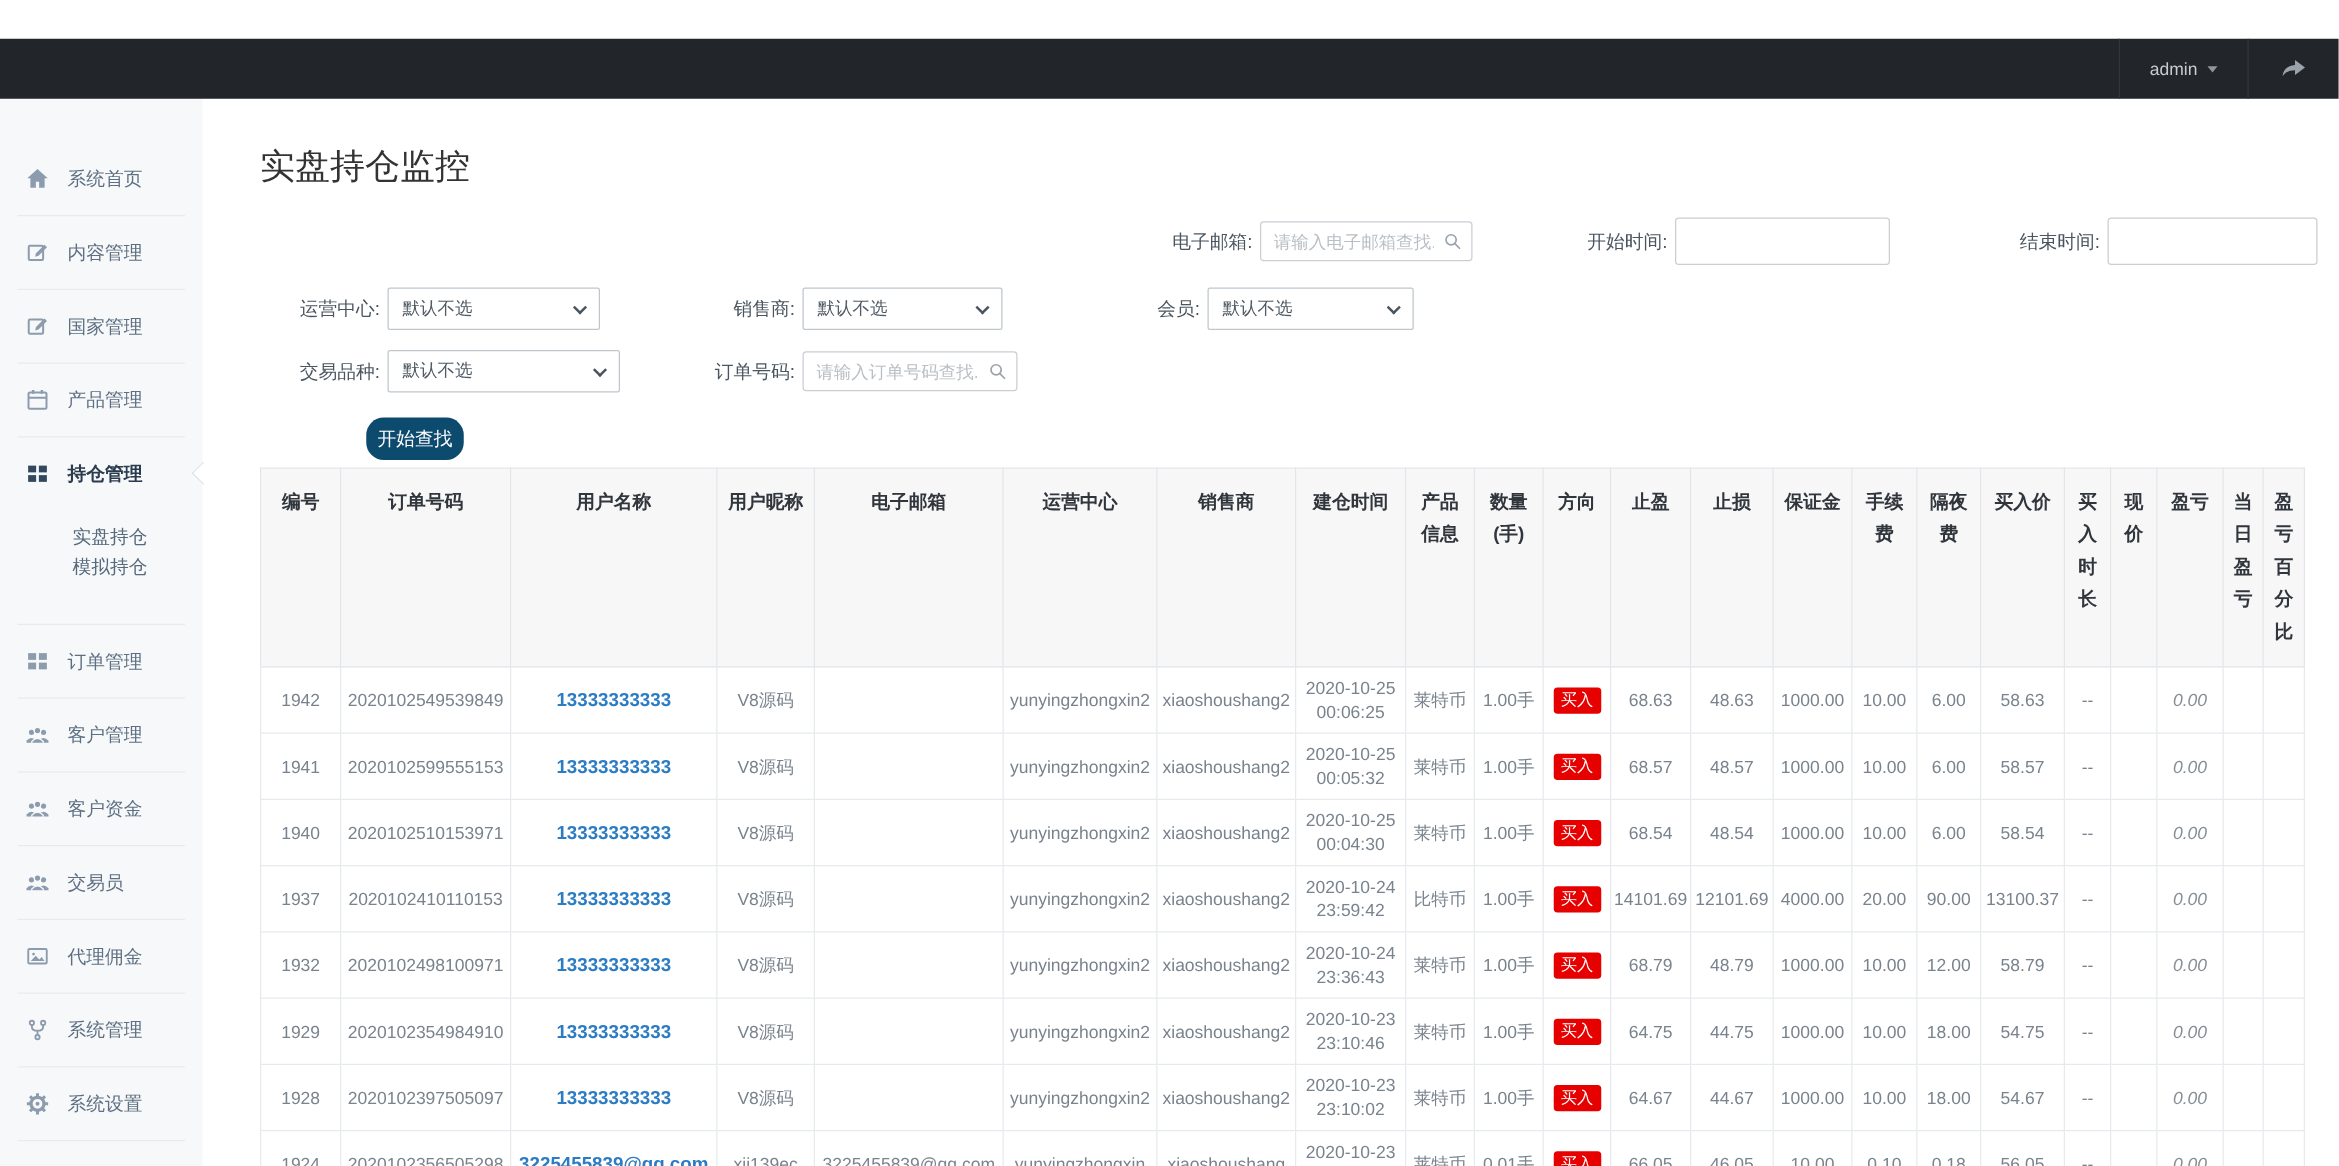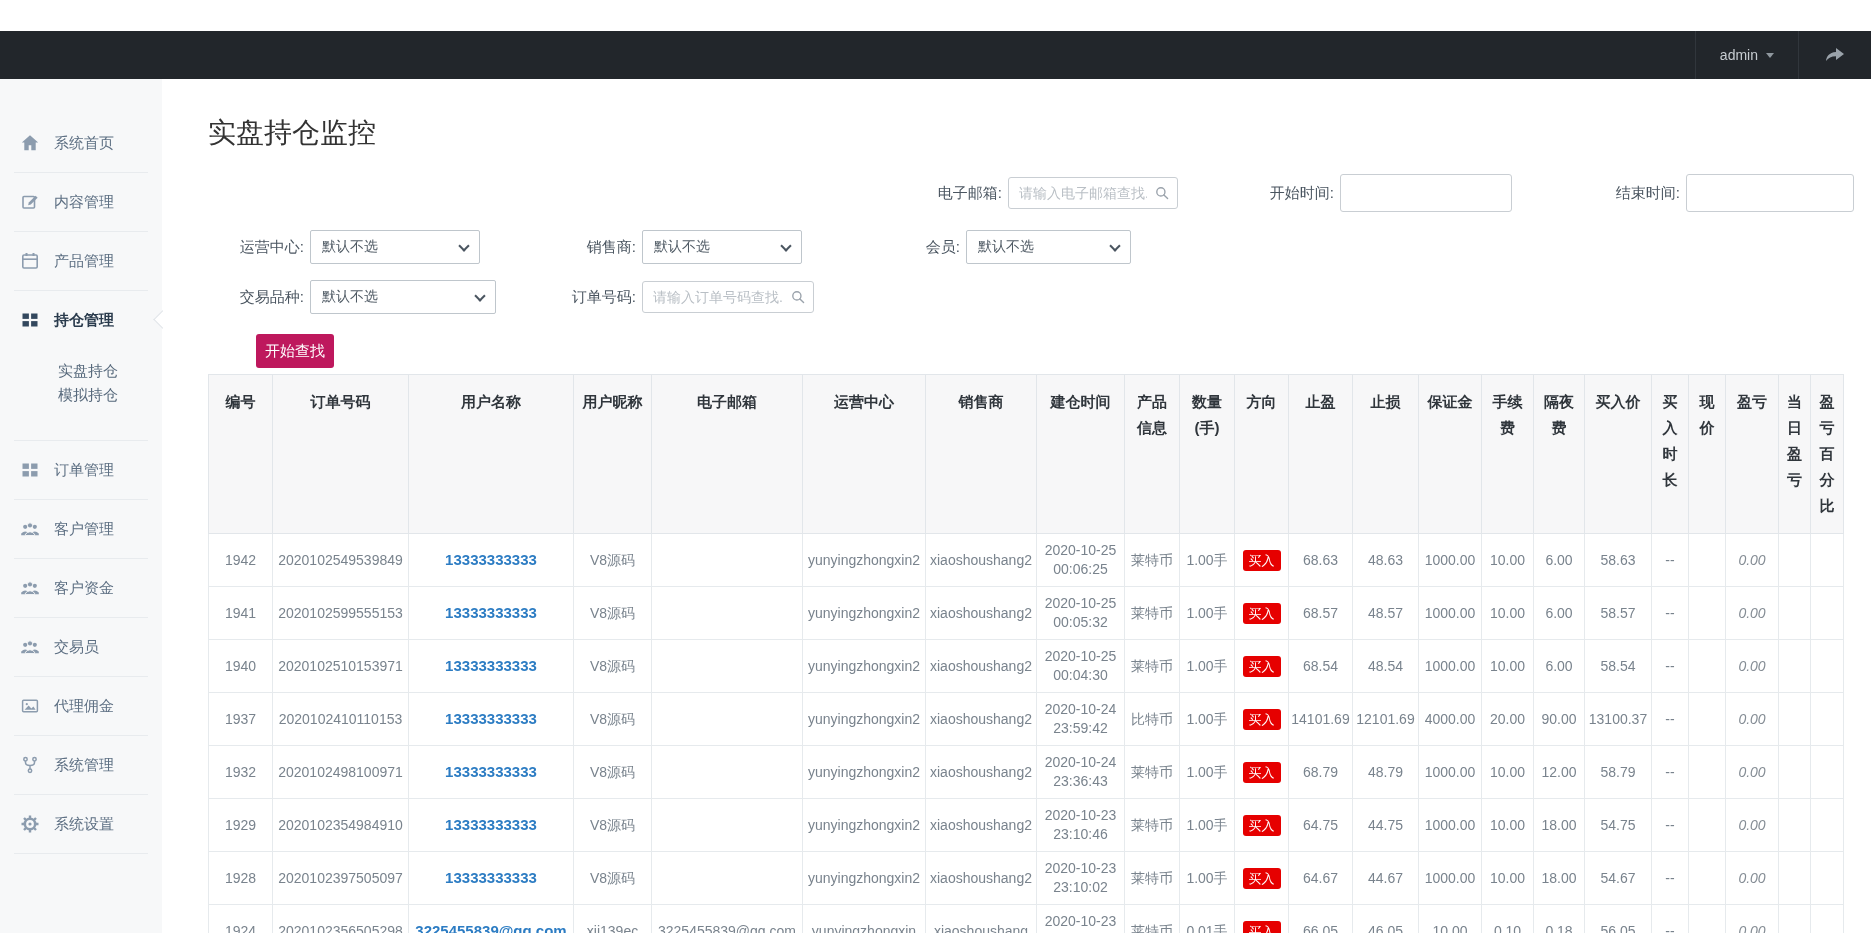--- a/index.html
+++ b/index.html
@@ -38,28 +38,28 @@
   .sp64 { width:64px; flex:none; } .sp72 { width:72px; flex:none; } .sp48 { width:48px; flex:none; } .sp78 { width:78px; flex:none; }
   .input-wrap { position:relative; flex:none; }
   .input-wrap input { width:100%; height:32px; border:1px solid #c9ced3; border-radius:3px; padding:0 30px 0 10px; font-size:14px; color:#555; outline:none; }
   .input-wrap input::placeholder { color:#b9bfc5; }
   .date-input { height:38px !important; padding:0 10px !important; }
   .search-ic { position:absolute; right:8px; top:50%; transform:translateY(-50%); color:#9aa2ab; display:flex; }
   .search-ic svg { width:16px; height:16px; }
   .select-box { height:34px; border:1px solid #bfc6cc; border-radius:2px; display:flex; align-items:center; padding:0 28px 0 11px; position:relative; font-size:14px; color:#4f5a64; background:#fff; cursor:pointer; flex:none; }
   .chevron { position:absolute; right:11px; top:11px; width:8px; height:8px; border-right:2px solid #4a5560; border-bottom:2px solid #4a5560; transform:rotate(45deg); }
 
-  .search-btn { display:block; margin:20px 0 0 48px; background:#be185d; color:#fff; border:none; border-radius:3px; width:78px; height:34px; font-size:15px; cursor:pointer; font-family:inherit; }
+  .search-btn { display:block; margin:20px 0 0 85px; background:#0c4a6e; color:#fff; border:none; border-radius:14px; width:78px; height:34px; font-size:15px; cursor:pointer; font-family:inherit; }
 
   
   table { border-collapse:collapse; table-layout:fixed; width:1635px; margin-top:6px; }
   th { background:#f7f7f8; font-size:15px; font-weight:bold; color:#30363c; vertical-align:top; padding:14px 2px; text-align:center; white-space:pre-line; line-height:26px; height:147px; border:1px solid #e2e6ea; }
   td { font-size:14px; color:#79838d; text-align:center; vertical-align:middle; height:53px; border:1px solid #e6eaed; white-space:pre-line; line-height:19px; padding:2px; overflow:hidden; }
   .link { color:#2c7cc3; font-weight:bold; font-size:15px; cursor:pointer; }
-  .badge { display:inline-block; background:#e60000; color:#fff; font-size:13px; padding:3px 6px; border-radius:3px; line-height:15px; }
+  .badge { display:inline-block; background:#e60000; color:#fff; font-size:13px; padding:3px 6px; border-radius:3px; line-height:15px;font-family:Liberation Mono, monospace; }
   .profit-i { font-style:italic; color:#858d95; }
 </style>
 </head>
 <body>
 
 <div class="topbar">
   <div class="tb-section">
     <span>admin</span>
     <span class="caret"></span>
   </div>
@@ -86,20 +86,31 @@
   </div>
       <div class="side-item">
     <div class="side-row">
       <span class="s-icon">
             <svg viewBox="0 0 20 20" fill="none" stroke="currentColor" stroke-width="1.6">
               <rect x="3" y="4.5" width="11.5" height="11.5" rx="1"></rect>
               <path fill="currentColor" stroke="none" d="M8.8 10.6 15.6 3.8l2 2-6.8 6.8-2.7.7z"></path>
             </svg>
           </span>
       <span class="s-label">内容管理</span>
+    </div>
+  </div>
+      <div class="side-item">
+    <div class="side-row">
+      <span class="s-icon">
+            <svg viewBox="0 0 20 20" fill="none" stroke="currentColor" stroke-width="1.6">
+              <rect x="3" y="4.5" width="11.5" height="11.5" rx="1"></rect>
+              <path fill="currentColor" stroke="none" d="M8.8 10.6 15.6 3.8l2 2-6.8 6.8-2.7.7z"></path>
+            </svg>
+          </span>
+      <span class="s-label">国家管理</span>
     </div>
   </div>
       <div class="side-item">
     <div class="side-row">
       <span class="s-icon">
             <svg viewBox="0 0 20 20" fill="none" stroke="currentColor" stroke-width="1.6">
               <rect x="2.8" y="4" width="14.4" height="13" rx="1.2"></rect>
               <path d="M2.8 8.2h14.4"></path>
               <path d="M6.5 2v3M13.5 2v3" stroke-width="2"></path>
             </svg>

